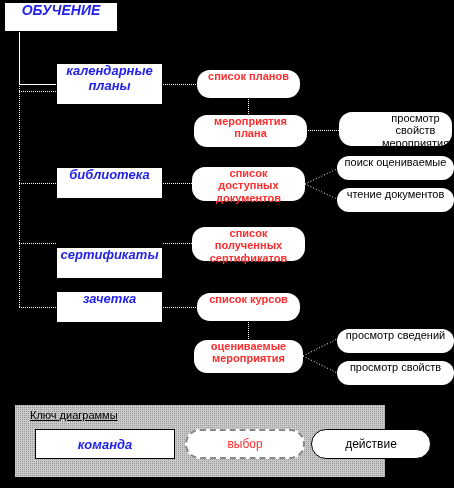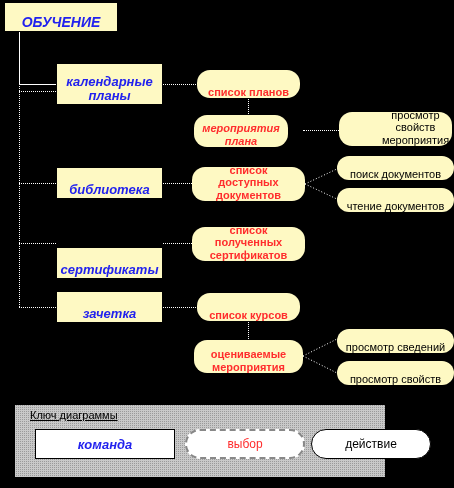--- a/index.html
+++ b/index.html
@@ -14,22 +14,22 @@
   .hline{position:absolute;height:0;border-top:1px dotted #ffffff;}
   .vline{position:absolute;width:0;border-left:1px dotted #ffffff;}
   .solidv{position:absolute;width:0;border-left:1px solid #ffffff;}
   .solidh{position:absolute;height:0;border-top:1px solid #ffffff;}
   .diag{position:absolute;}
   .diag svg{display:block;overflow:visible;}
 
   
   .node{
     position:absolute;
-    background:#fef9c3;
-    display:flex;align-items:flex-end;justify-content:center;
+    background:#ffffff;
+    display:flex;align-items:flex-start;justify-content:center;
     text-align:center;
     box-sizing:border-box;
     line-height:1.12;
     z-index:5;
   }
   
   .cmd{
     border:1px solid #000000;
     color:#2222ee;
     font-style:italic;
@@ -157,21 +157,21 @@
   </div>
 
   <div class="node cmd" style="left:56px;top:291px;width:107px;height:32px;">
     <span>зачетка</span>
   </div>
 
   <div class="node sel" style="left:197px;top:70px;width:103px;height:28px;">
     <span>список планов</span>
   </div>
 
-  <div class="node sel" style="left:194px;top:115px;width:94px;height:32px;font-style:italic;">
+  <div class="node sel" style="left:194px;top:115px;width:113px;height:32px;">
     <span>мероприятия плана</span>
   </div>
 
   <div class="node sel" style="left:192px;top:167px;width:113px;height:34px;">
     <span>список доступных документов</span>
   </div>
 
   <div class="node sel" style="left:192px;top:227px;width:113px;height:34px;">
     <span>список полученных сертификатов</span>
   </div>
@@ -182,21 +182,21 @@
 
   <div class="node sel" style="left:194px;top:340px;width:109px;height:33px;">
     <span>оцениваемые мероприятия</span>
   </div>
 
   <div class="node act" style="left:339px;top:112px;width:113px;height:34px;padding-left:40px;">
     <span>просмотр свойств мероприятия</span>
   </div>
 
   <div class="node act" style="left:337px;top:156px;width:117px;height:24px;">
-    <span>поиск документов</span>
+    <span>поиск оцениваемые</span>
   </div>
 
   <div class="node act" style="left:337px;top:188px;width:117px;height:24px;">
     <span>чтение документов</span>
   </div>
 
   <div class="node act" style="left:337px;top:329px;width:117px;height:24px;">
     <span>просмотр сведений</span>
   </div>
 

